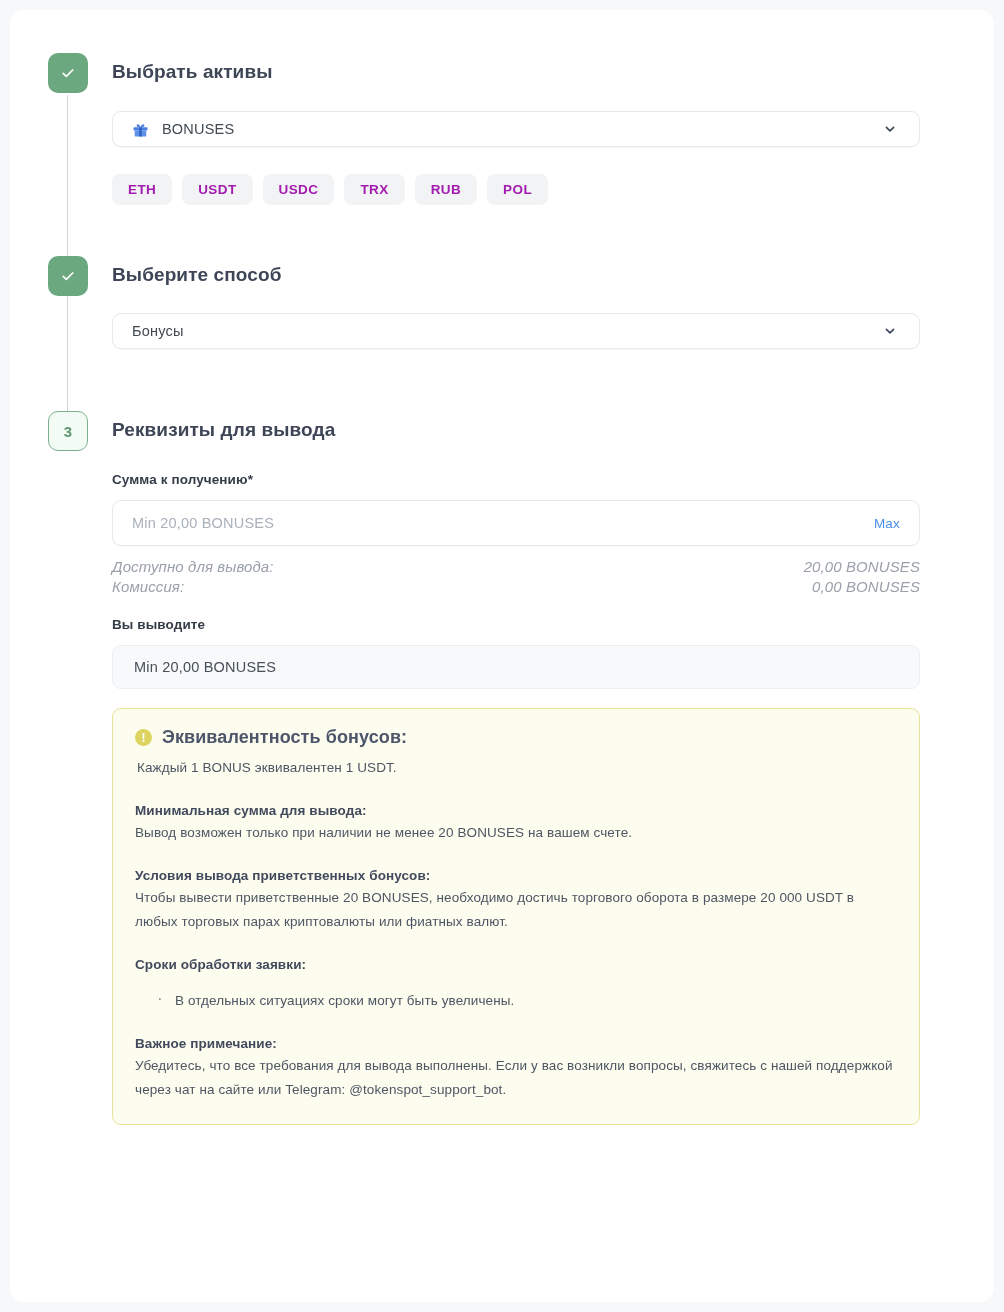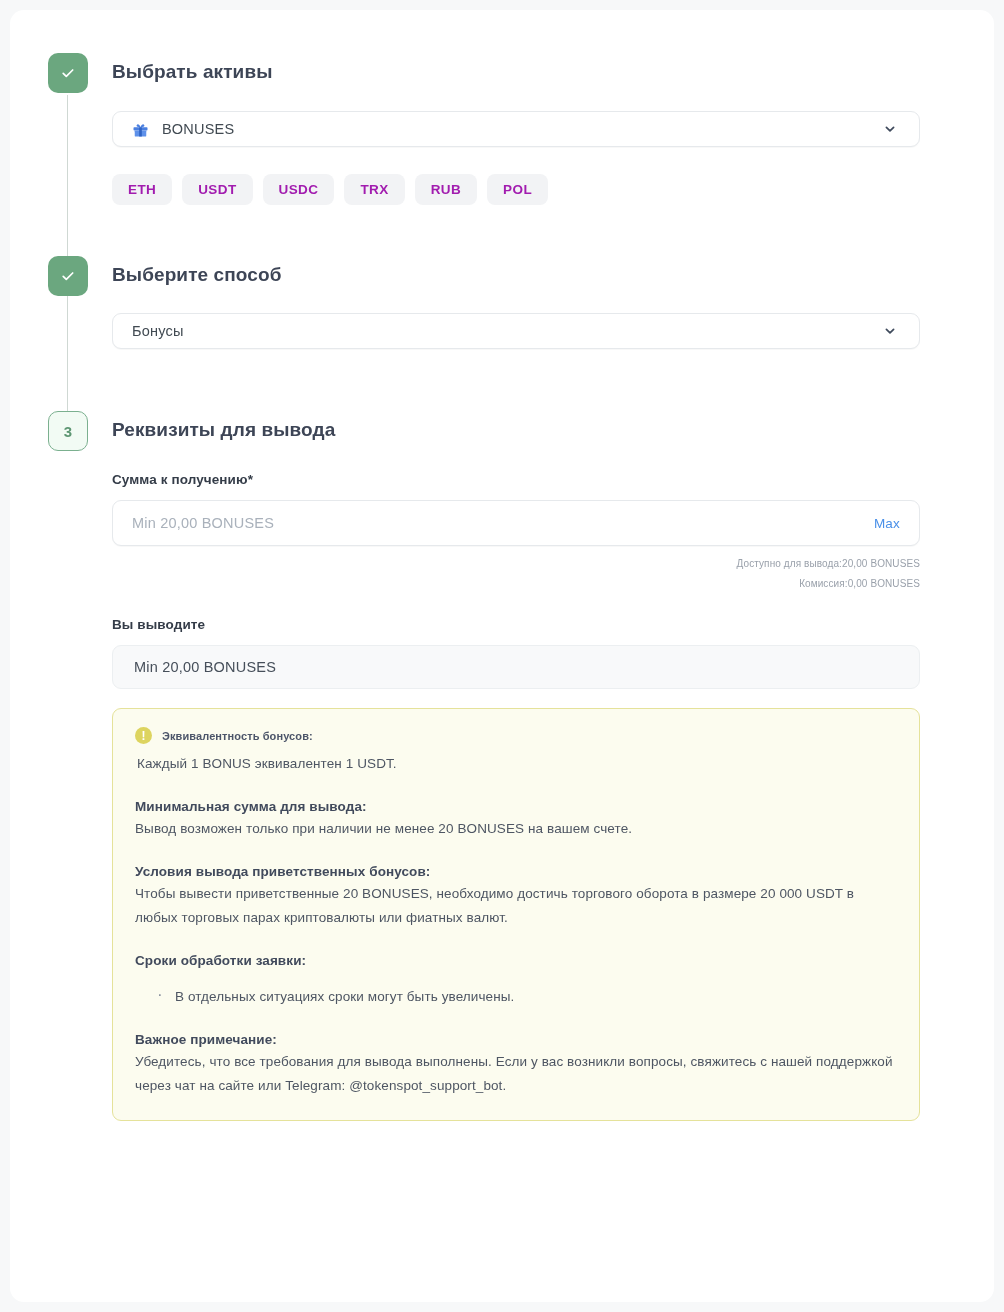--- a/index.html
+++ b/index.html
@@ -171,24 +171,25 @@
     letter-spacing: .2px;
     margin-left: 24px;
   }
 
   
   .info-line {
     position: absolute;
     left: 102px;
     width: 808px;
     display: flex;
-    justify-content: flex-end;
+    justify-content: space-between;
     color: #9aa1ab;
-    font-size: 10px;
-    letter-spacing: .1px;
+    font-size: 15px;
+    letter-spacing: .1px;
+    font-style: italic;
   }
   #info-available { top: 548px; }
   #info-fee { top: 568px; }
 
   
   .readonly-box {
     position: absolute;
     left: 102px;
     top: 635px;
     width: 808px;
@@ -229,21 +230,21 @@
     align-items: center;
     justify-content: center;
     color: #ffffff;
     font-size: 12px;
     font-weight: 700;
     line-height: 1;
     flex: 0 0 auto;
   }
   .notice-head-text {
     color: #4c5569;
-    font-size: 11px;
+    font-size: 18px;
     font-weight: 700;
     letter-spacing: .1px;
   }
   .notice p {
     color: #4e5663;
     font-size: 13.5px;
     line-height: 24px;
     letter-spacing: .1px;
   }
   .notice h4 {

